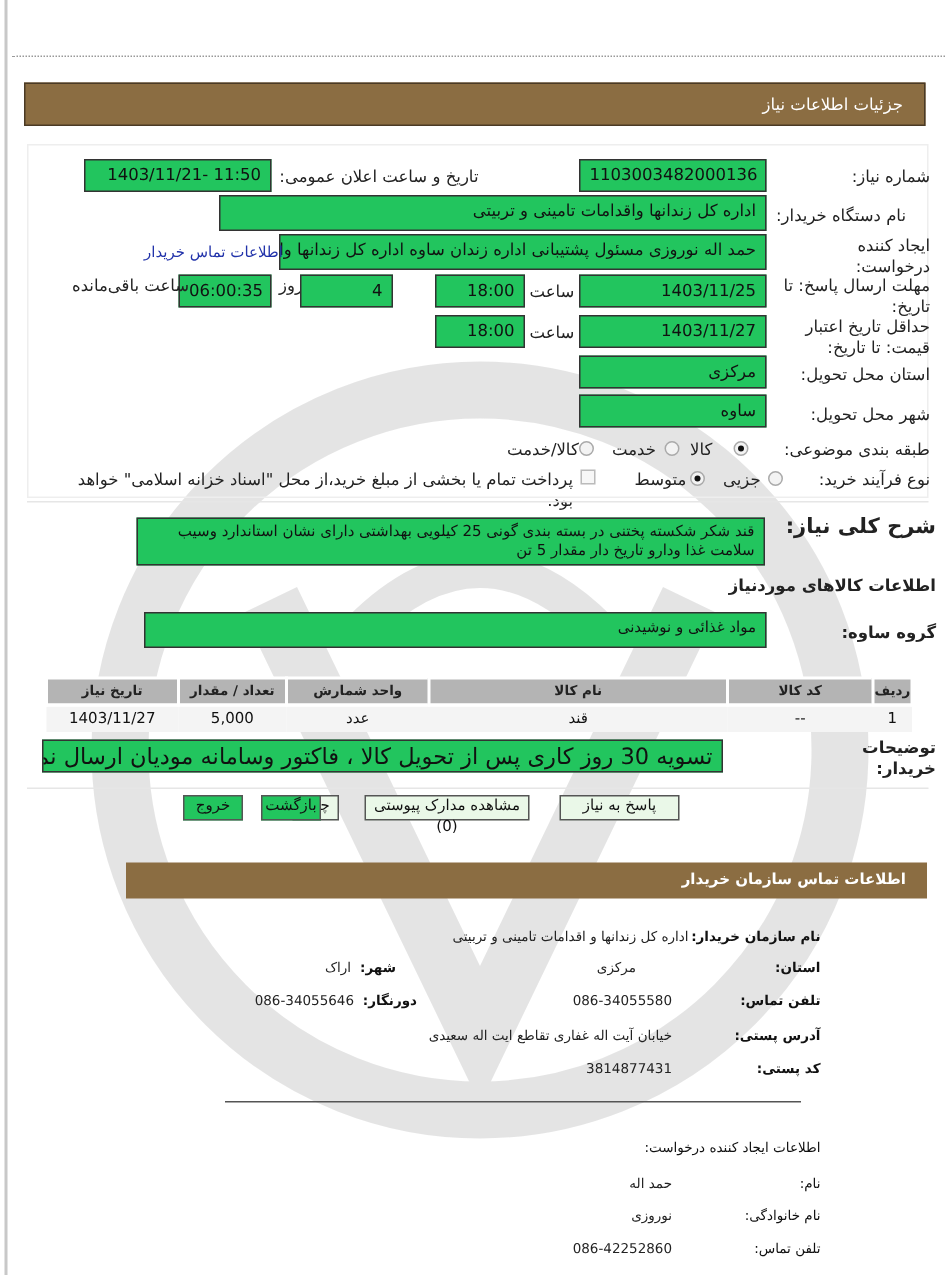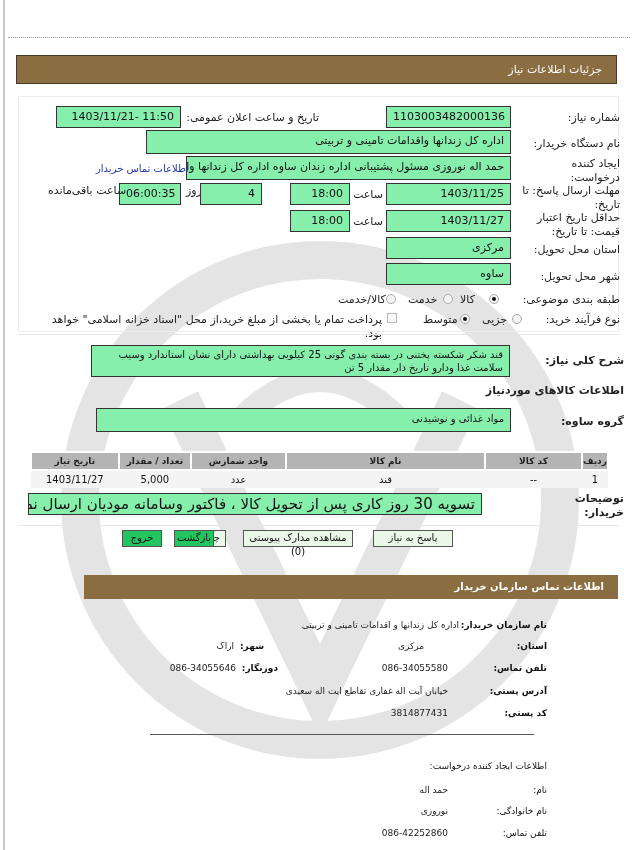--- a/index.html
+++ b/index.html
@@ -4,21 +4,21 @@
 <style>
   * { box-sizing: border-box; margin: 0; padding: 0; }
   html, body { width: 634px; height: 850px; background: #ffffff; overflow: hidden; }
   body { font-family: "DejaVu Sans", sans-serif; font-size: 11px; color: #111; position: relative; direction: rtl; }
   .left-rule { position: absolute; left: 3px; top: 0; width: 2px; height: 850px; background: #c8c8c8; }
   .dotted { position: absolute; left: 8px; right: 4px; top: 37px; border-top: 1px dotted #999; }
   .watermark { position: absolute; left: 40px; top: 220px; width: 560px; height: 560px; opacity: 0.22; pointer-events: none; }
   .header-bar { position: absolute; left: 16px; top: 55px; width: 601px; height: 29px; background: #8b6d42; border: 1px solid #4a3a25; color: #fff; font-size: 11px; line-height: 27px; padding-right: 14px; }
   .panel { position: absolute; left: 18px; top: 96px; width: 601px; height: 236px; border: 1px solid #eee; }
   .lbl { position: absolute; font-size: 11px; color: #222; line-height: 14px; text-align: right; }
-  .box { position: absolute; border: 1px solid #333; background: #86efac; font-size: 11px; line-height: 20px; padding: 0 6px; white-space: nowrap; overflow: hidden; }
+  .box { position: absolute; border: 1px solid #333; background: #22c55e; font-size: 11px; line-height: 20px; padding: 0 6px; white-space: nowrap; overflow: hidden; }
   .box.ltr { direction: ltr; text-align: right; }
   .link { position: absolute; color: #2233aa; font-size: 10px; }
   .radio { position: absolute; width: 10px; height: 10px; border: 1px solid #aaa; border-radius: 50%; background: #f3f3f3; }
   .radio.on::after { content: ""; position: absolute; left: 2px; top: 2px; width: 4px; height: 4px; border-radius: 50%; background: #111; }
   .check { position: absolute; width: 10px; height: 10px; border: 1px solid #bbb; background: #f7f7f7; }
   .sep { position: absolute; left: 18px; width: 601px; border-top: 1px solid #e6e6e6; }
   .bold { font-weight: bold; }
   table.items { position: absolute; left: 30px; top: 451px; width: 579px; border-collapse: collapse; font-size: 10px; }
   table.items th { background: #b4b4b4; color: #222; font-weight: bold; height: 18px; border: 2px solid #fff; font-size: 9px; }
   table.items td { background: #f4f4f4; height: 18px; text-align: center; }
@@ -46,21 +46,21 @@
   <span>جزئیات اطلاعات نیاز</span>
 </div>
 
 <div class="panel"></div>
 
 <span class="lbl" style="right:14px; top:111px;">شماره نیاز:</span>
 <div class="box ltr" style="left:386px; top:106px; width:125px; height:22px;">1103003482000136</div>
 <span class="lbl" style="right:315px; top:111px;">تاریخ و ساعت اعلان عمومی:</span>
 <div class="box ltr" style="left:56px; top:106px; width:125px; height:22px;">1403/11/21- 11:50</div>
 
-<span class="lbl" style="right:14px; top:137px;">نام دستگاه خریدار:</span>
+<span class="lbl" style="right:30px; top:137px;">نام دستگاه خریدار:</span>
 <div class="box" style="left:146px; top:130px; width:365px; height:24px;">اداره کل زندانها واقدامات  تامینی و  تربیتی</div>
 
 <span class="lbl" style="right:14px; top:157px; width:100px;">ایجاد کننده درخواست:</span>
 <div class="box" style="left:186px; top:156px; width:325px; height:24px;">حمد اله  نوروزی مسئول  پشتیبانی اداره زندان ساوه اداره کل زندانها واقدامات</div>
 <span class="link" style="left:96px; top:163px;">اطلاعات تماس خریدار</span>
 
 <span class="lbl" style="right:14px; top:184px; width:105px;">مهلت ارسال پاسخ: تا تاریخ:</span>
 <div class="box ltr" style="left:386px; top:183px; width:125px; height:22px;">1403/11/25</div>
 <span class="lbl" style="left:353px; top:188px;">ساعت</span>
 <div class="box ltr" style="left:290px; top:183px; width:60px; height:22px;">18:00</div>
@@ -90,21 +90,21 @@
 <span class="lbl" style="right:14px; top:313px;">نوع فرآیند خرید:</span>
 <span class="radio" style="left:512px; top:314px;"></span>
 <span class="lbl" style="left:482px; top:313px;">جزیی</span>
 <span class="radio on" style="left:460px; top:314px;"></span>
 <span class="lbl" style="left:423px; top:313px;">متوسط</span>
 <span class="check" style="left:387px; top:313px;"></span>
 <span class="lbl" style="left:50px; top:313px; width:332px;">پرداخت تمام یا بخشی از مبلغ خرید،از محل "اسناد خزانه اسلامی" خواهد بود.</span>
 
 <div class="sep" style="top:334px;"></div>
 
-<span class="lbl bold" style="right:10px; top:354px; font-size:11px;">شرح کلی نیاز:</span>
+<span class="lbl bold" style="right:10px; top:344px; font-size:14px;">شرح کلی نیاز:</span>
 <div class="box" style="left:91px; top:345px; width:419px; height:32px; white-space:normal; line-height:13px; padding-top:2px; font-size:10px;">قند شکر شکسته  پختنی در بسته بندی گونی 25  کیلویی بهداشتی دارای نشان استاندارد وسیب سلامت غذا ودارو تاریخ دار مقدار 5 تن</div>
 
 <span class="lbl bold" style="right:10px; top:384px;">اطلاعات کالاهای موردنیاز</span>
 
 <span class="lbl bold" style="right:10px; top:415px;">گروه ساوه:</span>
 <div class="box" style="left:96px; top:408px; width:415px; height:24px; font-size:10px;">مواد غذائی و نوشیدنی</div>
 
 <table class="items">
   <thead>
     <tr>

